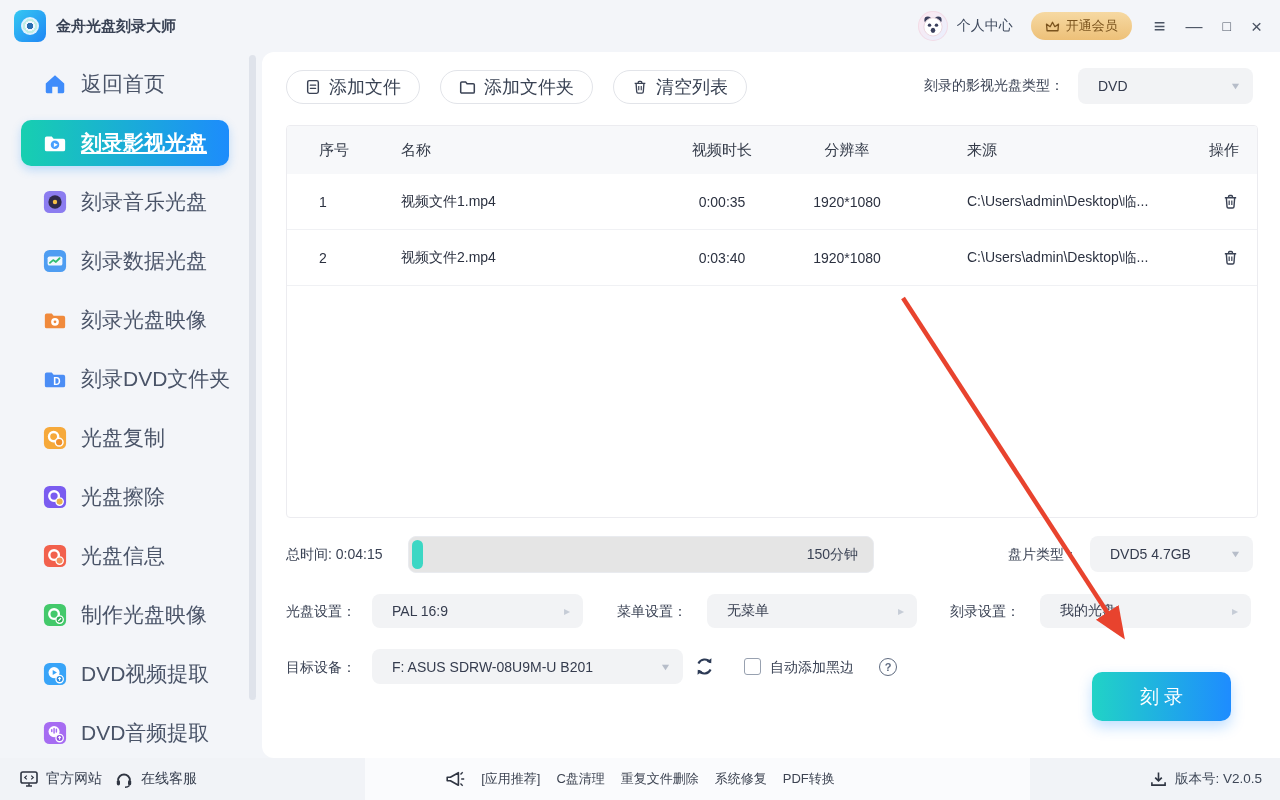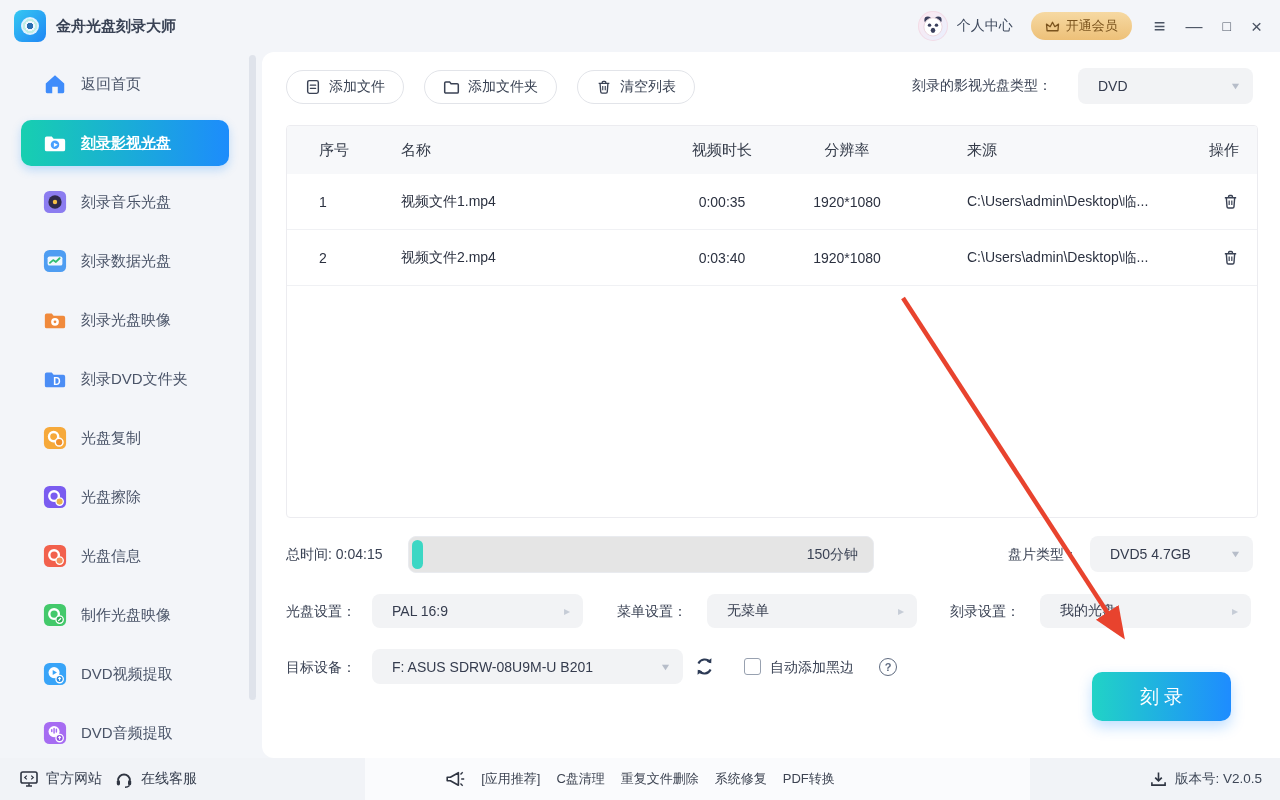--- a/index.html
+++ b/index.html
@@ -24,41 +24,41 @@
   .win-controls { display:flex; align-items:center; gap:20px; margin-left:22px; color:#4b5464; }
   .win-controls span { font-size:17px; line-height:1; cursor:pointer; }
   .win-controls .menu-glyph { font-size:20px; }
   .win-controls .max-glyph { font-size:14px; }
   .win-controls .close-glyph { font-size:19px; }
 
   
   .sidebar { position:absolute; top:52px; left:0; width:262px; bottom:42px; }
   .side-item { position:relative; width:208px; height:46px; margin:0 0 13px 21px; border-radius:10px; display:flex; align-items:center; padding-left:21px; cursor:pointer; }
   .side-item:first-child { margin-top:9px; }
-  .side-item .slabel { margin-left:13px; font-size:15px; color:#4a5468; white-space:nowrap; }
+  .side-item .slabel { margin-left:13px; font-size:21px; color:#4a5468; white-space:nowrap; }
   .side-item.active { background:linear-gradient(90deg,#17cfb0,#1d8cfc); box-shadow:0 4px 10px rgba(29,140,252,.25); }
   .side-item.active .slabel { color:#ffffff; font-weight:600;text-decoration:underline; }
   .sicon { width:26px; height:26px; flex:0 0 auto; display:flex; align-items:center; justify-content:center; }
   .scrollbar-thumb { position:absolute; top:3px; left:249px; width:7px; height:645px; border-radius:4px; background:#dfe3eb; }
 
   
   .footer { position:absolute; left:0; right:0; bottom:0; height:42px; background:#f1f3f7; display:flex; align-items:center; }
   .footer-left { display:flex; align-items:center; gap:13px; padding-left:20px; }
   .flink { display:flex; align-items:center; gap:8px; font-size:14px; color:#363e4e; cursor:pointer; }
   .promo-band { position:absolute; left:365px; width:665px; top:0; bottom:0; background:#fafbfd; }
   .footer-center { position:absolute; left:0; right:0; top:0; bottom:0; display:flex; align-items:center; justify-content:center; gap:16px; font-size:13px; color:#3d4452; }
   .footer-center .promo-item { cursor:pointer; white-space:nowrap; }
   .footer-right { position:absolute; right:18px; top:0; bottom:0; display:flex; align-items:center; gap:8px; font-size:13.5px; color:#3d4656; }
 
   
   .card { position:absolute; left:262px; top:52px; right:0; bottom:42px; background:#ffffff; border-radius:12px 0 0 12px; }
 
   .tool-row { position:absolute; top:18px; left:24px; display:flex; gap:20px; }
-  .tool-btn { height:34px; border-radius:17px; border:1px solid #e2e4e9; background:#fff; display:flex; align-items:center; gap:8px; padding:0 18px; font-size:14px; color:#394253; cursor:pointer; white-space:nowrap; }
-  .disc-type-group { position:absolute; top:16px; right:27px; display:flex; align-items:center; gap:26px; }
+  .tool-btn { height:34px; border-radius:17px; border:1px solid #e2e4e9; background:#fff; display:flex; align-items:center; gap:8px; padding:0 18px; font-size:18px; color:#394253; cursor:pointer; white-space:nowrap; }
+  .disc-type-group { position:absolute; top:16px; right:27px; display:flex; align-items:center; gap:14px; }
   .disc-type-label { font-size:14px; color:#3a4254; white-space:nowrap; }
   .select-box { position:relative; background:#f2f3f5; border-radius:8px; height:36px; display:flex; align-items:center; font-size:14px; color:#353c4e; padding:0 30px 0 20px; cursor:pointer; white-space:nowrap; }
   .select-box .chev { position:absolute; right:13px; font-size:9px; color:#b7bdc9; transform:scaleX(1.35); }
   .select-box .chev-r { position:absolute; right:13px; font-size:12px; color:#c6ccd6; }
   .w175 { width:175px; } .w211 { width:211px; } .w210 { width:210px; } .w163 { width:163px; } .w311 { width:311px; }
 
   
   .vtable { position:absolute; top:73px; left:24px; right:22px; height:393px; border:1px solid #ececf0; border-radius:4px; overflow:hidden; background:#fff; }
   .trow { display:grid; grid-template-columns:90px 280px 130px 120px 300px 1fr; align-items:center; }
   .thead { height:48px; background:#f7f8fa; font-size:15px; color:#333a48; font-weight:500; }

